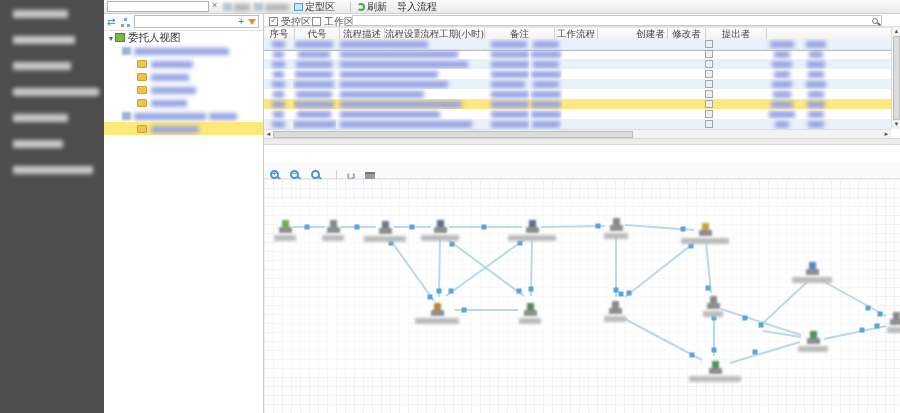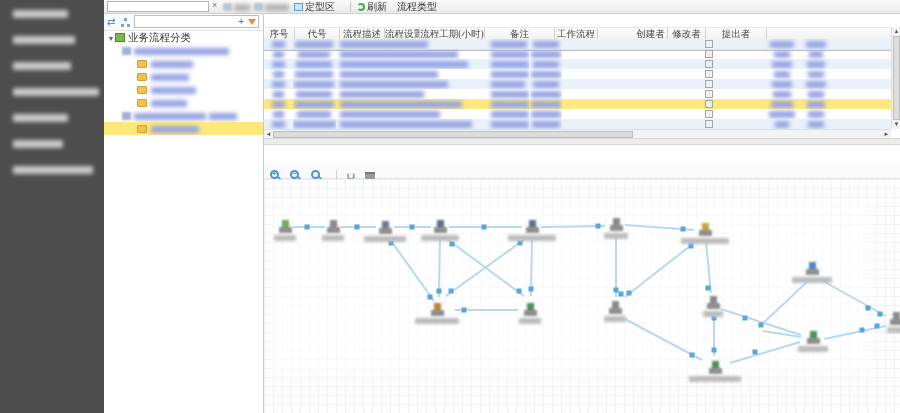--- a/index.html
+++ b/index.html
@@ -122,52 +122,60 @@
 
 <div id="topbar">
   <div class="inner">
     <input class="combo" style="">
     <span class="collapse">×</span>
     <span class="tbtn dim" style="left:119px"><i class="tbic ic-doc"></i><span class="redact rg" style="width:16px"></span></span>
     <span class="tbtn dim" style="left:150px"><i class="tbic ic-mv"></i><span class="redact rg" style="width:24px"></span></span>
     <span class="tbtn" style="left:190px"><i class="tbic ic-zone"></i><span>定型区</span></span>
     <span class="vsep" style="left:246px"></span>
     <span class="tbtn" style="left:253px"><i class="tbic ic-refresh"></i><span>刷新</span></span>
-    <span class="tbtn" style="left:293px"><span>流程类型</span></span>
+    <span class="tbtn" style="left:293px"><span>导入流程</span></span>
   </div>
 </div>
 
 <div id="treepanel">
   <div class="treebar">
     <span class="tico" style="left:3px">⇄</span>
     <span class="ic-tree">
         <i></i>
         <i></i>
         <i></i>
       </span>
     <span class="tsearch">
       <input style="">
       <span class="plus">+</span>
       <span class="funnel"></span>
     </span>
   </div>
   <div class="tri" style="padding-left:3px">
-    <span class="tw">▼</span><span class="rooti"></span><span>业务流程分类</span>
+    <span class="tw">▼</span><span class="rooti"></span><span>委托人视图</span>
   </div>
   <div class="tri" style="padding-left:18px"><span class="node16"></span><span class="redact rb" style="width:95px"></span></div>
   <div class="tri" style="padding-left:33px"><span class="fold"></span><span class="redact rb" style="width:42px"></span></div>
   <div class="tri" style="padding-left:33px"><span class="fold"></span><span class="redact rb" style="width:38px"></span></div>
   <div class="tri" style="padding-left:33px"><span class="fold"></span><span class="redact rb" style="width:45px"></span></div>
   <div class="tri" style="padding-left:33px"><span class="fold"></span><span class="redact rb" style="width:36px"></span></div>
   <div class="tri" style="padding-left:18px"><span class="node16"></span><span class="redact rb" style="width:72px"></span>&nbsp;<span class="redact rb" style="width:28px"></span></div>
   <div class="tri sel" style="padding-left:33px"><span class="fold"></span><span class="redact rb" style="width:48px"></span></div>
 </div>
 
 <div id="main">
 
+  <div class="filter-row">
+    <span style="position:absolute;left:5px;top:1px"><span class="cb on"></span><span>受控区</span></span>
+    <span style="position:absolute;left:48px;top:1px"><span class="cb"></span><span>工作区</span></span>
+    <span class="fsearch">
+      <input style="position: absolute; left: 1px; top: 0px; width: 512px; height: 9px; border: none; outline: none; font-size: 9px;">
+      <span class="mag"></span>
+    </span>
+  </div>
 
   <div class="thead">
     <span class="th c0">序号</span>
     <span class="th c1">代号</span>
     <span class="th c3">流程描述</span>
     <span class="th c4">流程设置</span>
     <span class="th c5">流程工期(小时)</span>
     <span class="th c6">备注</span>
     <span class="th c7">工作流程</span>
     <span class="th c8">创建者</span>

